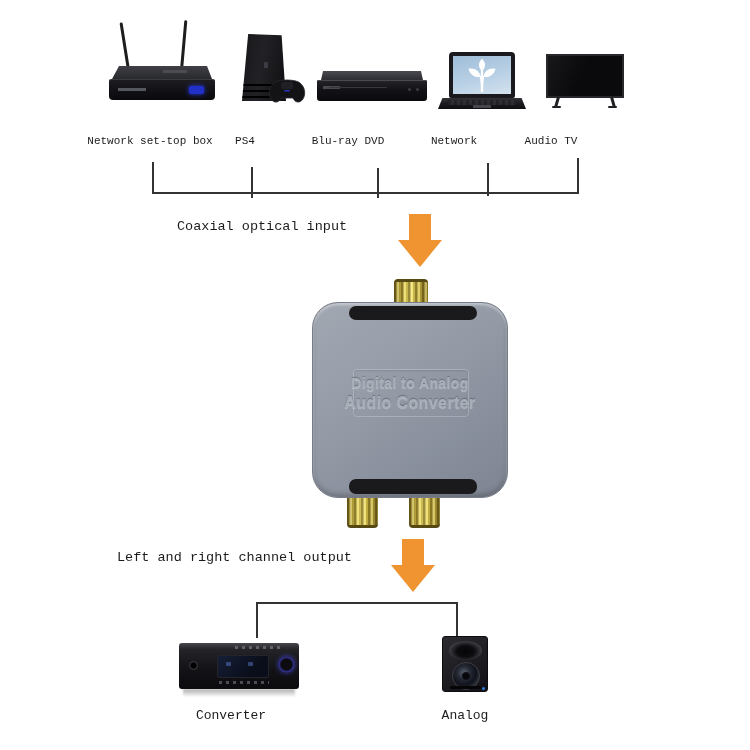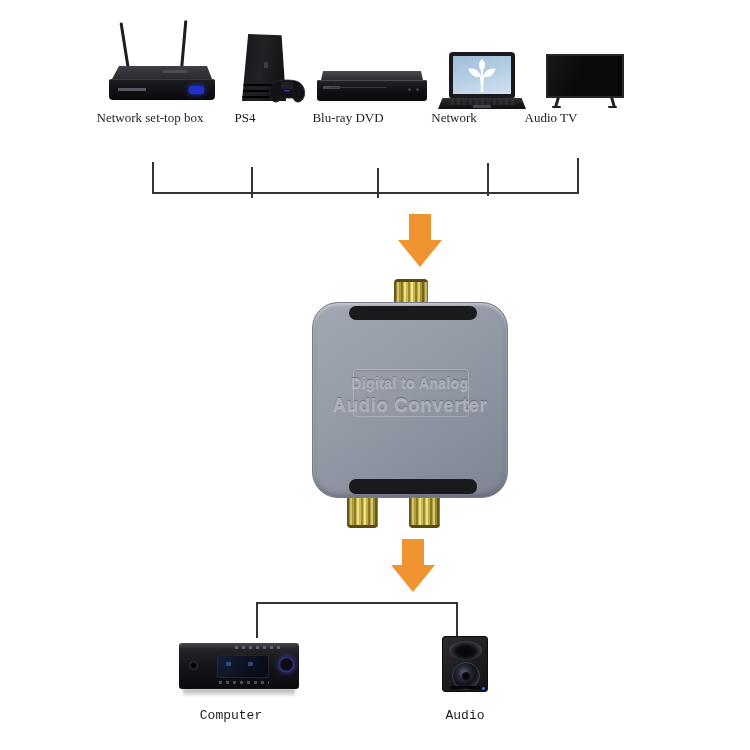--- a/index.html
+++ b/index.html
@@ -2,22 +2,22 @@
 <html style="--arrow-orange: #EF9430; --connector-gold: #C9B544; --converter-gray: #939AA6; --diagram-line: #333333; --text-dark: #1C1C1C; --led-blue: #2030C8;"><head>
 <meta charset="utf-8">
 <style>
   * { margin:0; padding:0; box-sizing:border-box; }
   html,body { background:#ffffff; }
   #stage { position:relative; width:750px; height:750px; background:#fff; overflow:hidden;
            font-family:"Liberation Mono", monospace; }
   .abs { position:absolute; }
 
   
-  .label { position:absolute; top:110px; font-size:13px; line-height:16px; color:var(--text-dark,#1c1c1c);
-           white-space:nowrap; transform:translateX(-50%);font-family:Liberation Serif, serif; }
+  .label { position:absolute; top:133px; font-size:11px; line-height:16px; color:var(--text-dark,#1c1c1c);
+           white-space:nowrap; transform:translateX(-50%); }
   .caption { position:absolute; font-size:13.5px; line-height:16px; color:var(--text-dark,#1c1c1c); white-space:nowrap; }
   .out-label { position:absolute; top:708px; font-size:13px; color:var(--text-dark,#1c1c1c);
                white-space:nowrap; transform:translateX(-50%); }
 
   
   .line { position:absolute; background:var(--diagram-line,#333); }
 
   
   .arrow { position:absolute; width:44px; }
   .arrow .shaft { position:absolute; left:50%; transform:translateX(-50%); top:0; width:22px; height:26px;
@@ -95,21 +95,21 @@
   .conv-strip { position:absolute; left:36px; width:128px; background:#1a1a1d; border-radius:7px; }
   #conv-strip-top { top:3px; height:14px; }
   #conv-strip-bottom { bottom:3px; height:15px; }
   #conv-plate { position:absolute; left:40px; top:66px; width:116px; height:48px; border-radius:4px;
                 border:1px solid rgba(255,255,255,.22);
                 box-shadow:inset 0 1px 2px rgba(0,0,0,.12); }
   .conv-text { position:absolute; left:50%; transform:translateX(-50%); white-space:nowrap;
                font-family:"Liberation Sans",sans-serif; font-weight:bold; color:#a9afba;
                text-shadow:0 1px 1px rgba(255,255,255,.35), 0 -1px 1px rgba(0,0,0,.28); letter-spacing:.4px; }
   #conv-line1 { top:72px; font-size:14px; }
-  #conv-line2 { top:91px; font-size:19px; }
+  #conv-line2 { top:91px; font-size:16px; }
   .rca { position:absolute; z-index:1;
          background:repeating-linear-gradient(90deg,rgba(90,74,14,.55) 0 2px,rgba(255,243,150,.55) 3px 5px,rgba(170,148,44,.4) 5px 7px),
                     linear-gradient(90deg,#6a5b1c 0%,#d3c050 28%,#ecdf78 50%,var(--connector-gold,#C9B544) 68%,#6a5b1c 100%); }
   #rca-top { left:394px; top:279px; width:34px; height:27px; border-radius:4px 4px 0 0; border-top:3px solid #574914; }
   #rca-bl  { left:347px; top:497px; width:31px; height:31px; border-radius:0 0 4px 4px; border-bottom:3px solid #574914; }
   #rca-br  { left:409px; top:497px; width:31px; height:31px; border-radius:0 0 4px 4px; border-bottom:3px solid #574914; }
 
   
   #amp { left:179px; top:643px; width:120px; height:54px; }
   #amp .body { position:absolute; left:0; top:0; width:120px; height:46px; border-radius:3px;
@@ -214,36 +214,38 @@
   <div class="label" style="left:454px">Network</div>
   <div class="label" style="left:551px">Audio TV</div>
 
   <div class="line" style="left:152px;top:162px;width:2px;height:32px"></div>
   <div class="line" style="left:251px;top:167px;width:2px;height:31px"></div>
   <div class="line" style="left:377px;top:168px;width:2px;height:30px"></div>
   <div class="line" style="left:487px;top:163px;width:2px;height:33px"></div>
   <div class="line" style="left:577px;top:158px;width:2px;height:36px"></div>
   <div class="line" style="left:152px;top:192px;width:427px;height:2px"></div>
 
+  <div class="caption" style="left:177px;top:219px">Coaxial optical input</div>
   <div class="arrow" style="left:398px;top:214px;height:53px">
     <div class="shaft"></div>
     <div class="head"></div>
   </div>
 
   <div class="abs rca" id="rca-top"></div>
   <div class="abs" id="conv-body">
     <div class="conv-strip" id="conv-strip-top"></div>
     <div class="conv-strip" id="conv-strip-bottom"></div>
     <div id="conv-plate"></div>
     <div class="conv-text" id="conv-line1">Digital to Analog</div>
     <div class="conv-text" id="conv-line2">Audio Converter</div>
   </div>
   <div class="abs rca" id="rca-bl"></div>
   <div class="abs rca" id="rca-br"></div>
 
+  <div class="caption" style="left:117px;top:550px">Left and right channel output</div>
   <div class="arrow" style="left:391px;top:539px;height:53px">
     <div class="shaft"></div>
     <div class="head"></div>
   </div>
 
   <div class="line" style="left:256px;top:602px;width:202px;height:2px"></div>
   <div class="line" style="left:256px;top:602px;width:2px;height:36px"></div>
   <div class="line" style="left:456px;top:602px;width:2px;height:34px"></div>
 
   <div class="abs" id="amp">
@@ -263,16 +265,16 @@
   <div class="abs" id="spk">
     <div class="body">
       <div class="tweeter"></div>
       <div class="woofer"></div>
       <div class="hub"></div>
       <div class="slot"></div>
       <div class="logo-dot"></div>
     </div>
   </div>
 
-  <div class="out-label" style="left:231px">Computer</div>
-  <div class="out-label" style="left:465px">Audio</div>
+  <div class="out-label" style="left:231px">Converter</div>
+  <div class="out-label" style="left:465px">Analog</div>
 
 </div>
 
 </body></html>

